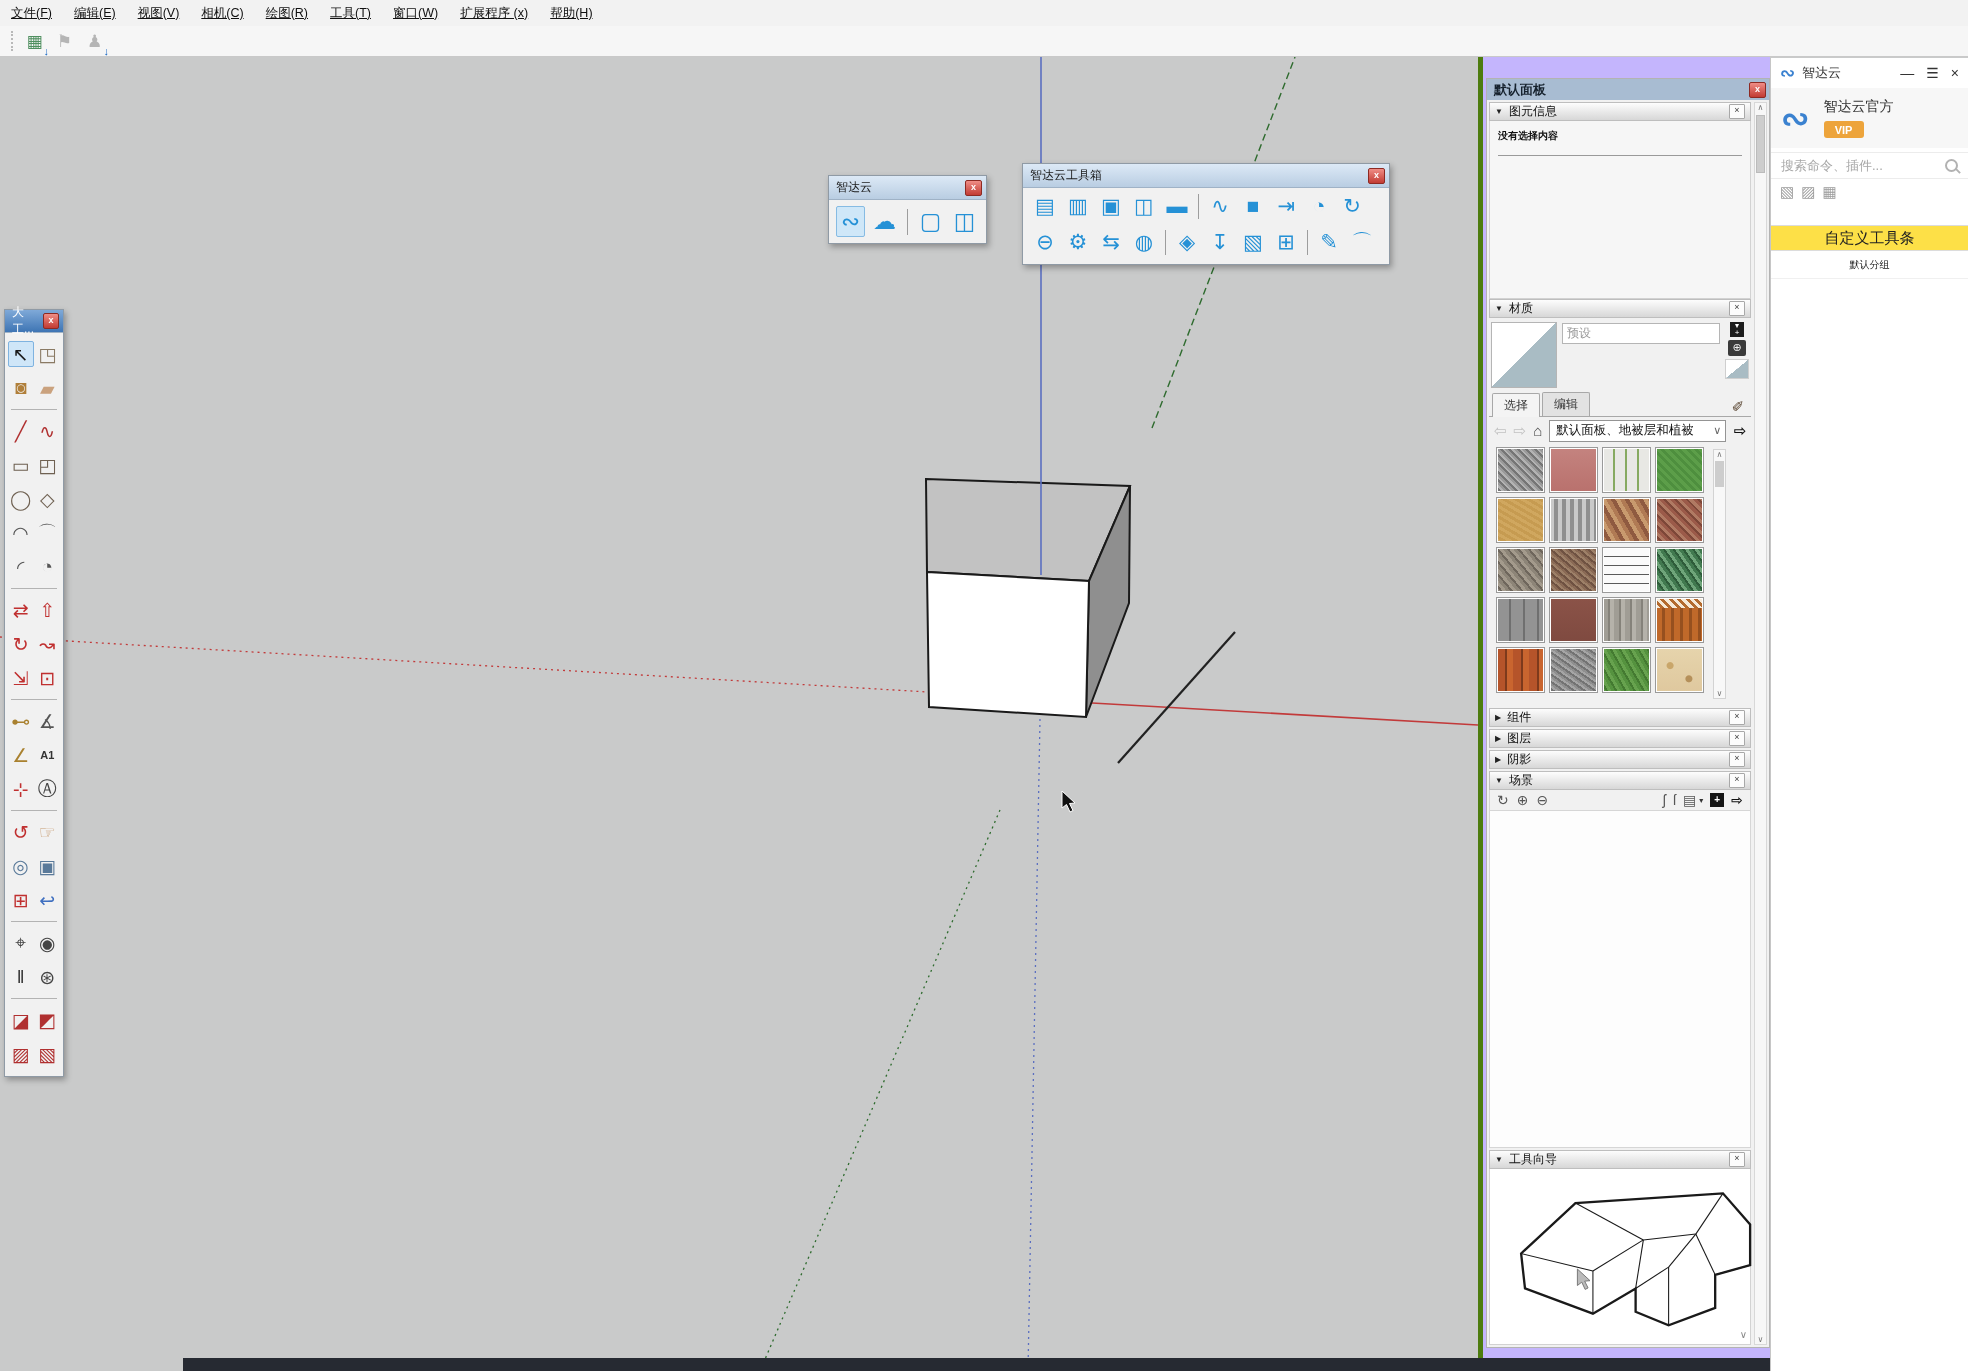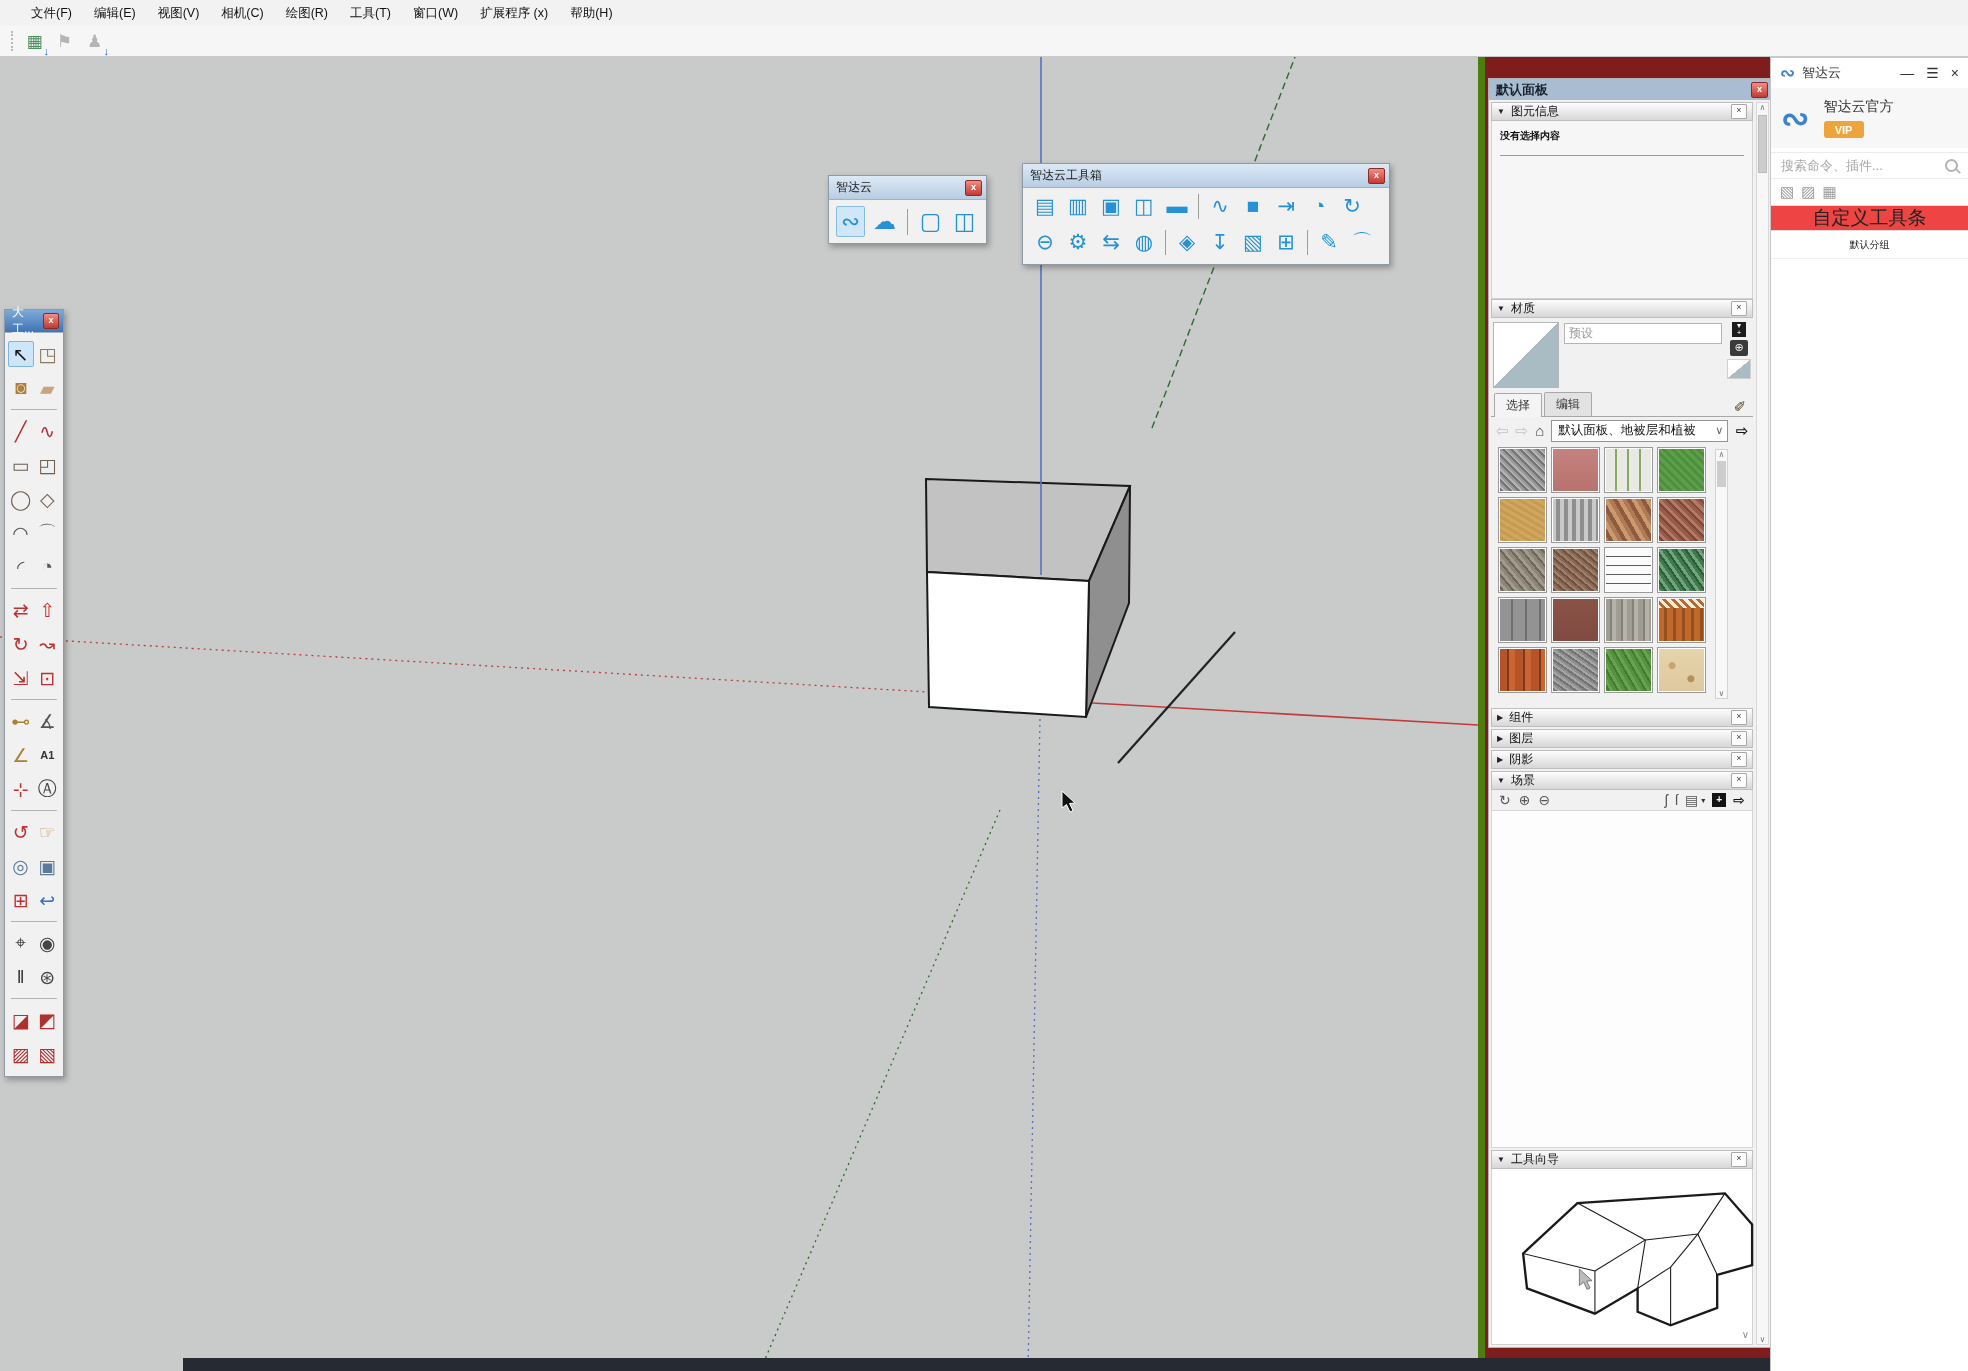--- a/index.html
+++ b/index.html
@@ -1,20 +1,20 @@
 <!DOCTYPE html>
 <html><head>
 <meta charset="utf-8">
 <style>
   html,body{margin:0;padding:0;background:#888;}
   .screen{position:relative;width:1968px;height:1371px;background:#c9caca;overflow:hidden;
           font-family:"Liberation Sans","DejaVu Sans",sans-serif;color:#111;}
   
   .menubar{position:absolute;left:0;top:0;width:100%;height:26px;background:#f2f2f2;
-           display:flex;align-items:center;padding-left:20px;box-sizing:border-box;font-size:12.5px;z-index:60;}
+           display:flex;align-items:center;padding-left:0;box-sizing:border-box;font-size:12.5px;z-index:60;text-decoration:underline;}
   .menu-item{padding:0 11px;height:100%;display:flex;align-items:center;cursor:default;}
   .quickbar{position:absolute;left:0;top:26px;width:100%;height:31px;background:#f6f6f6;
             border-bottom:1px solid #c9c9c9;display:flex;align-items:center;box-sizing:border-box;z-index:60;}
   .grip{height:20px;border-left:2px dotted #b9b9b9;margin:0 9px 0 11px;}
   .qicon{width:25px;height:25px;display:flex;align-items:center;justify-content:center;
          font-size:17px;margin-right:5px;position:relative;}
   .qarrow{position:absolute;right:-2px;bottom:-3px;font-size:11px;font-weight:bold;color:#1565c0;}
   
   .viewport{position:absolute;left:0;top:57px;width:1478px;height:1314px;background:#c9caca;}
   .viewport svg.canvas{position:absolute;left:0;top:0;}
@@ -41,22 +41,22 @@
          font-size:23px;color:#2591d6;box-sizing:border-box;}
   .zicon.selected{background:#cfe7f8;border:1px solid #86bbe3;border-radius:2px;}
   .vsep{width:1px;height:26px;background:#9d9d9d;margin:0 3px;}
   
   .zbox{left:1022px;top:106px;width:366px;}
   .trow{display:flex;align-items:center;height:36px;padding:0 7px;gap:3px;}
   .ticon{width:30px;height:29px;display:flex;align-items:center;justify-content:center;
          font-size:21px;color:#2591d6;}
   .tsep{width:1px;height:25px;background:#9d9d9d;margin:0 3px;}
   
-  .tray{position:absolute;left:1478px;top:57px;width:292px;height:1314px;background:#7f1d1d;
-        border-left:7px solid #4d7c0f;box-sizing:border-box;}
+  .tray{position:absolute;left:1478px;top:57px;width:292px;height:1314px;background:#c4b5fd;
+        border-left:5px solid #4d7c0f;box-sizing:border-box;}
   .dpanel{position:absolute;left:3px;top:21px;width:284px;height:1270px;background:#f1f1f1;
           border:1px solid #b3b3b3;box-sizing:border-box;display:flex;flex-direction:column;}
   .dtitle{height:21px;flex:0 0 21px;background:#a8bcd2;display:flex;align-items:center;
           justify-content:space-between;padding:0 3px 0 7px;font-size:13px;font-weight:bold;color:#16222e;}
   .dbody{position:relative;flex:1;}
   .dscroll{position:absolute;right:2px;top:2px;bottom:2px;width:13px;background:#f7f7f7;
            border:1px solid #d8d8d8;box-sizing:border-box;display:flex;flex-direction:column;align-items:center;
            font-size:8px;color:#777;}
   .dthumb{width:9px;height:58px;background:#cdcdcd;margin-top:3px;border:1px solid #bbb;box-sizing:border-box;}
   .dscroll .down{margin-top:auto;}
@@ -122,22 +122,22 @@
   .zp-name{font-size:14px;color:#333;}
   .vip{width:40px;height:17px;background:#eda43b;color:#fff;font-size:11px;font-weight:bold;
        border-radius:3px;display:flex;align-items:center;justify-content:center;margin-top:5px;}
   .zp-search{height:25px;display:flex;align-items:center;justify-content:space-between;
              padding:0 10px;border-top:1px solid #ececec;border-bottom:1px solid #ececec;
              color:#a8a8a8;font-size:13px;margin-top:4px;}
   .mag{position:relative;width:9px;height:9px;border:2px solid #b2b2b2;border-radius:50%;}
   .mag::after{content:"";position:absolute;width:6px;height:2px;background:#b2b2b2;
               transform:rotate(45deg);right:-5px;bottom:-2px;}
   .zp-cubes{height:26px;display:flex;align-items:center;gap:7px;padding:0 9px;color:#9b9b9b;font-size:15px;}
-  .zp-bar{height:24px;background:#ef4444;border-top:1px solid #dcdcdc;border-bottom:1px solid #dcdcdc;
-          display:flex;align-items:center;justify-content:center;font-size:19px;color:#222;}
+  .zp-bar{height:24px;background:#fde047;border-top:1px solid #dcdcdc;border-bottom:1px solid #dcdcdc;
+          display:flex;align-items:center;justify-content:center;font-size:15px;color:#222;margin-top:20px;}
   .zp-group{height:27px;display:flex;align-items:center;justify-content:center;font-size:10px;
             color:#222;border-bottom:1px solid #f0f0f0;}
   
   .taskbar{position:absolute;left:183px;top:1358px;width:1587px;height:13px;background:#262a32;}
 </style>
 </head>
 <body>
 
 <div class="screen">
 

